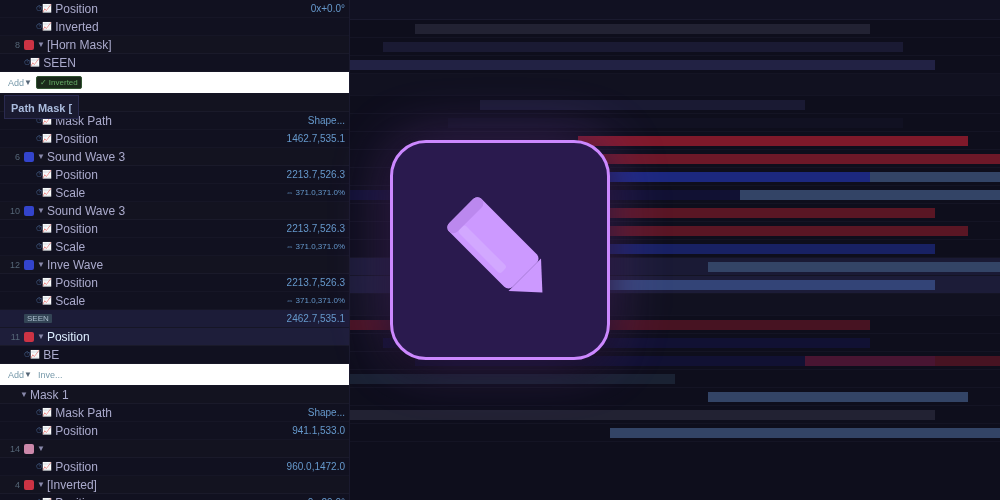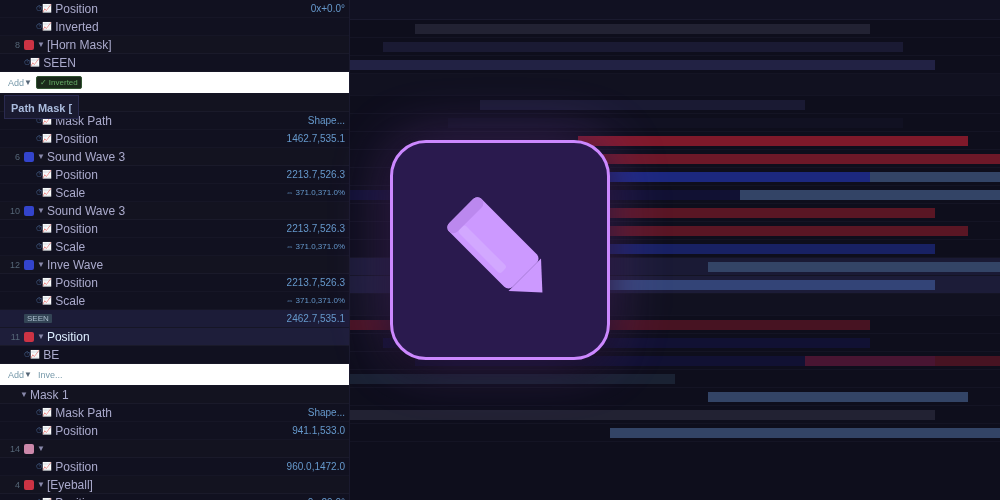--- a/index.html
+++ b/index.html
@@ -370,21 +370,21 @@
       <span class="clock-icon">⏱</span>
       <span class="prop-icon">📈</span>
       <span class="layer-name">Position</span>
       <span class="prop-value">960.0,1472.0</span>
     </div>
 
     <div class="layer-row">
       <span class="layer-num">4</span>
       <span class="layer-color-box" style="background:#cc3344"></span>
       <span class="triangle-icon">▼</span>
-      <span class="layer-name">[Eyeball]</span>
+      <span class="layer-name">[Inverted]</span>
     </div>
 
     <div class="prop-row">
       <span style="display:inline-block;width:32px"></span>
       <span class="clock-icon">⏱</span>
       <span class="prop-icon">📈</span>
       <span class="layer-name">Position</span>
       <span class="prop-value">0x-29.0°</span>
     </div>
 

